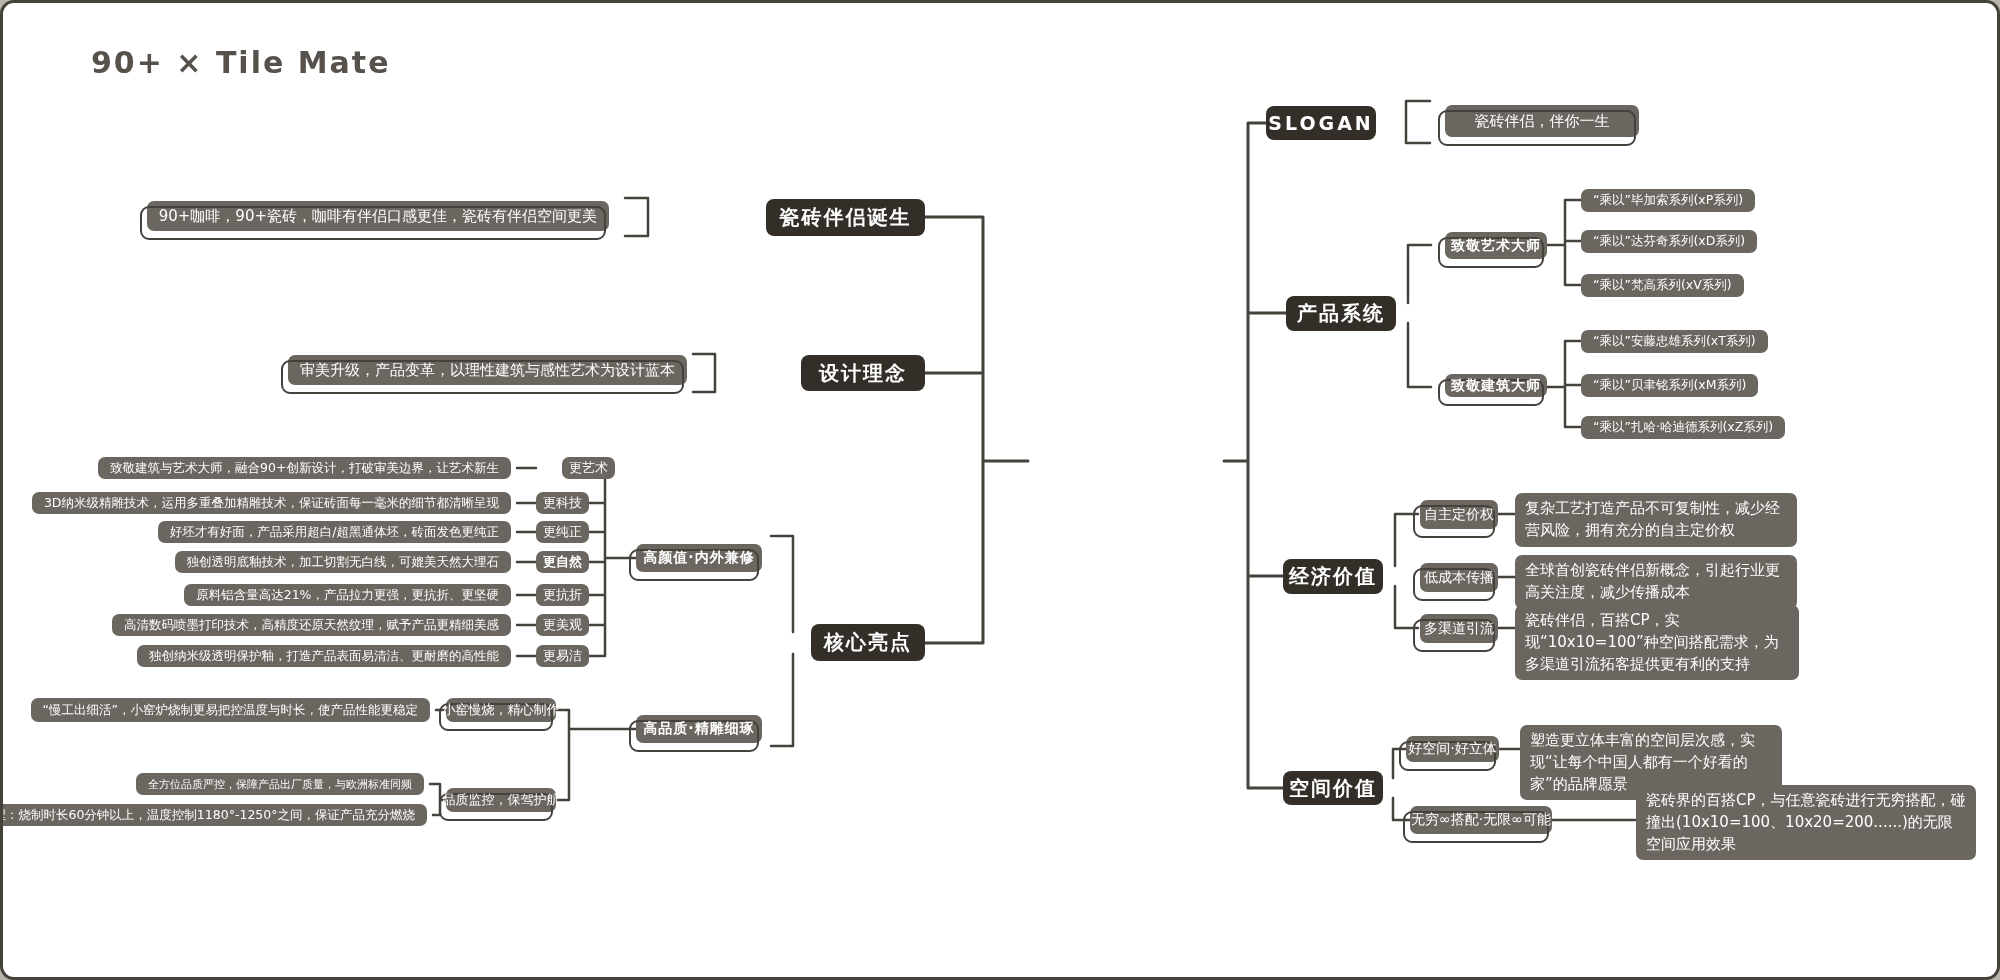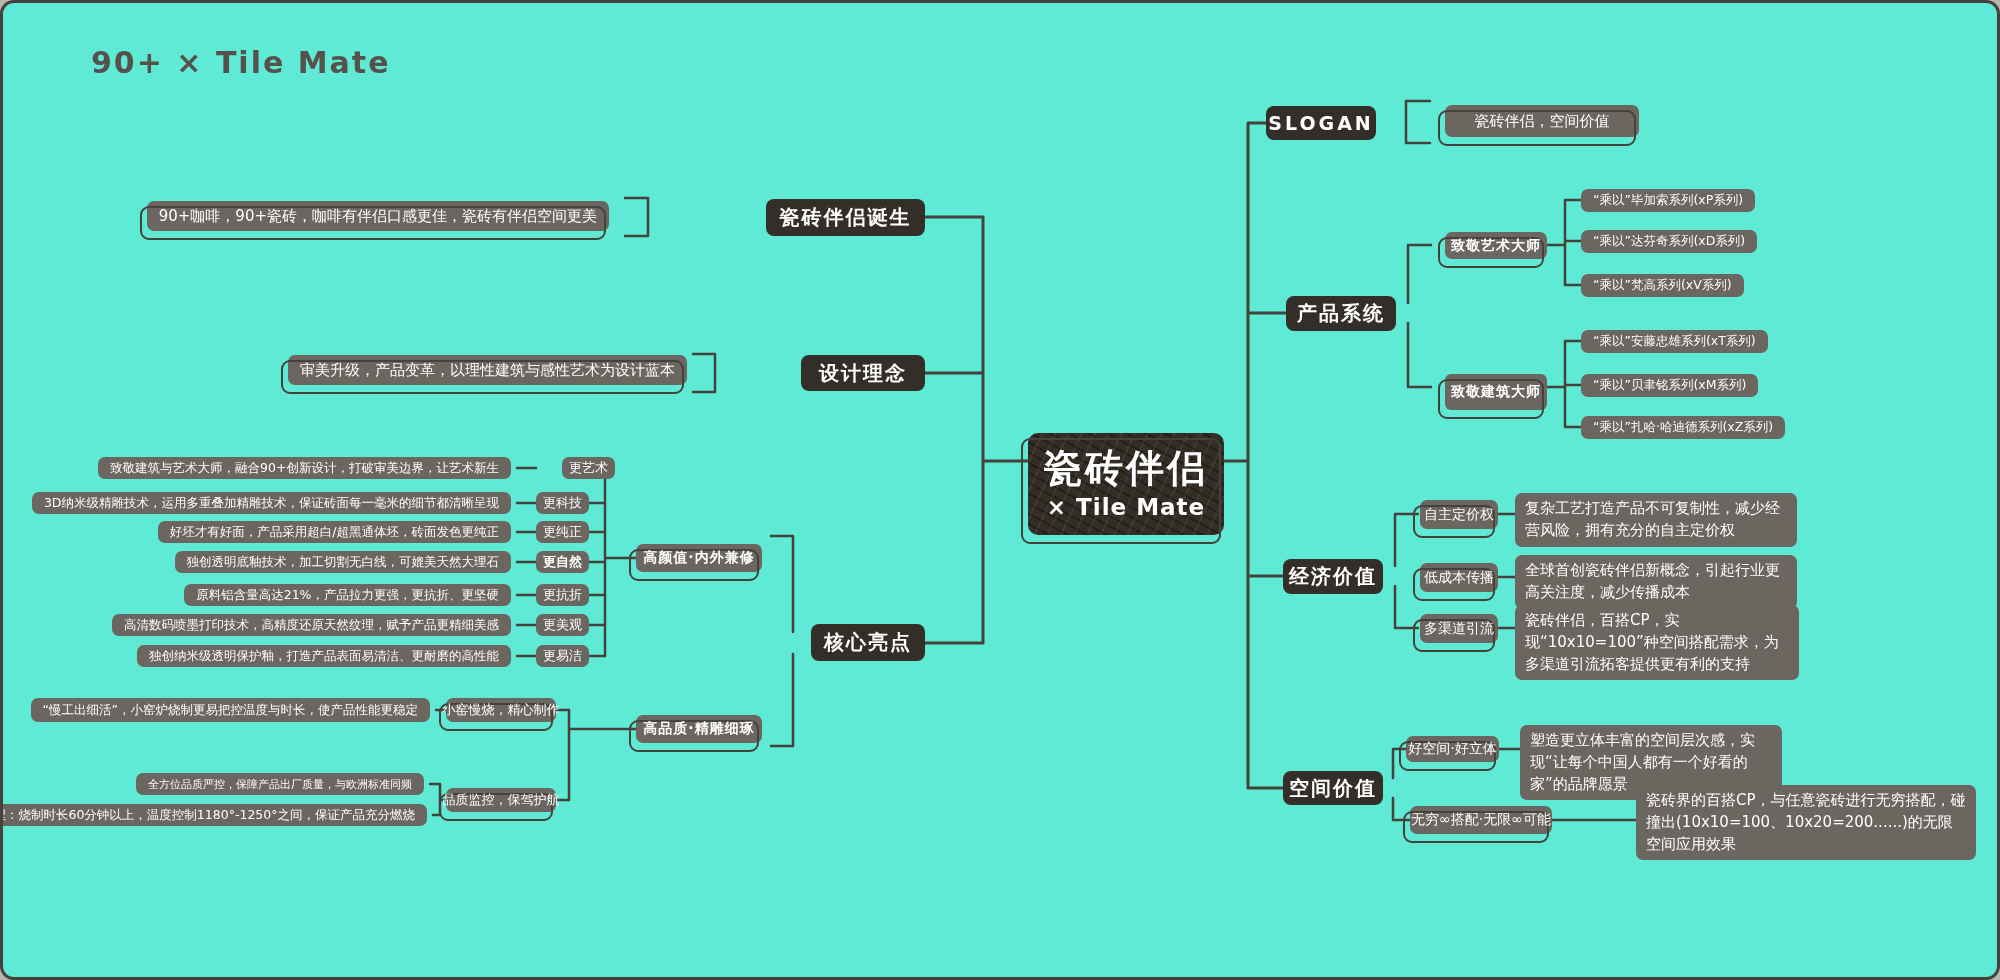--- a/index.html
+++ b/index.html
@@ -1,19 +1,19 @@
 <!DOCTYPE html>
 <html><head>
 <meta charset="utf-8">
 <style>
   html,body{margin:0;padding:0;background:#b9b6ae;}
   .canvas{
     position:relative;
     width:2000px;height:980px;
-    background:#5eead4;
+    background:#ffffff;
     border:3px solid #45413b;
     border-radius:14px;
     box-sizing:border-box;
     overflow:hidden;
     font-family:"DejaVu Sans","Liberation Sans",sans-serif;
   }
   .abs{position:absolute;box-sizing:border-box;}
   svg.links{position:absolute;left:0;top:0;width:2000px;height:980px;pointer-events:none;}
 
   
@@ -81,24 +81,20 @@
       <path stroke-width="2.5" d="M1495 511 H1512 M1495 574 H1512 M1495 625 H1512"></path>
       <path stroke-width="2.5" d="M1412 746 H1390 V775 M1390 795 V817 H1412"></path>
       <path stroke-width="2.5" d="M1496 746 H1517 M1549 817 H1633"></path>
     </g>
   </svg>
 
   <div class="abs" style="left:88px;top:42px;">
     <div class="logo-title">90+ × Tile Mate</div>
   </div>
 
-  <div class="abs center-node echo" style="left:1025px;top:430px;width:196px;height:102px;">
-    <div class="center-title">瓷砖伴侣</div>
-    <div class="center-sub">× Tile Mate</div>
-  </div>
 
   <div class="abs node" style="left:763px;top:196px;width:159px;height:37px;font-size:20px;">瓷砖伴侣诞生</div>
   <div class="abs leaf echo" style="right:1388px;top:198px;height:30px;font-size:15px;">90+咖啡，90+瓷砖，咖啡有伴侣口感更佳，瓷砖有伴侣空间更美</div>
 
   <div class="abs node" style="left:798px;top:352px;width:124px;height:36px;font-size:20px;">设计理念</div>
   <div class="abs leaf echo" style="right:1310px;top:352px;height:30px;font-size:15px;">审美升级，产品变革，以理性建筑与感性艺术为设计蓝本</div>
 
   <div class="abs node" style="left:808px;top:621px;width:114px;height:37px;font-size:20px;">核心亮点</div>
   <div class="abs group echo" style="left:633px;top:541px;width:126px;height:28px;">高颜值·内外兼修</div>
   <div class="abs group echo" style="left:633px;top:712px;width:126px;height:28px;">高品质·精雕细琢</div>
@@ -125,25 +121,25 @@
   <div class="abs tag" style="left:533px;top:642px;width:53px;height:22px;font-size:13px;font-family:Liberation Mono, monospace;">更易洁</div>
 
   <div class="abs leaf" style="right:1567px;top:695px;height:24px;font-size:12.5px;">“慢工出细活”，小窑炉烧制更易把控温度与时长，使产品性能更稳定</div>
   <div class="abs tag echo" style="left:443px;top:695px;width:110px;height:24px;font-size:13px;">小窑慢烧，精心制作</div>
 
   <div class="abs leaf" style="right:1573px;top:770px;height:22px;font-size:11px;">全方位品质严控，保障产品出厂质量，与欧洲标准同频</div>
   <div class="abs leaf" style="right:1570px;top:801px;height:22px;font-size:12.5px;">烧制过程：烧制时长60分钟以上，温度控制1180°-1250°之间，保证产品充分燃烧</div>
   <div class="abs tag echo" style="left:443px;top:785px;width:110px;height:24px;font-size:13px;">品质监控，保驾护航</div>
 
   <div class="abs node" style="left:1263px;top:103px;width:110px;height:34px;font-size:19px;letter-spacing:3px;">SLOGAN</div>
-  <div class="abs leaf echo" style="left:1442px;top:102px;width:194px;height:32px;font-size:15px;">瓷砖伴侣，空间价值</div>
+  <div class="abs leaf echo" style="left:1442px;top:102px;width:194px;height:32px;font-size:15px;">瓷砖伴侣，伴你一生</div>
 
   <div class="abs node" style="left:1283px;top:293px;width:110px;height:35px;font-size:20px;">产品系统</div>
   <div class="abs group echo" style="left:1442px;top:229px;width:102px;height:27px;">致敬艺术大师</div>
-  <div class="abs group echo" style="left:1442px;top:371px;width:102px;height:36px;border-radius:6px;">致敬建筑大师</div>
+  <div class="abs group echo" style="left:1442px;top:371px;width:102px;height:23px;">致敬建筑大师</div>
 
   <div class="abs leaf" style="left:1578px;top:186px;height:23px;font-size:12.5px;">“乘以”毕加索系列(xP系列)</div>
   <div class="abs leaf" style="left:1578px;top:227px;height:23px;font-size:12.5px;">“乘以”达芬奇系列(xD系列)</div>
   <div class="abs leaf" style="left:1578px;top:271px;height:23px;font-size:12.5px;">“乘以”梵高系列(xV系列)</div>
 
   <div class="abs leaf" style="left:1578px;top:327px;height:23px;font-size:12.5px;">“乘以”安藤忠雄系列(xT系列)</div>
   <div class="abs leaf" style="left:1578px;top:371px;height:23px;font-size:12.5px;">“乘以”贝聿铭系列(xM系列)</div>
   <div class="abs leaf" style="left:1578px;top:413px;height:23px;font-size:12.5px;">“乘以”扎哈·哈迪德系列(xZ系列)</div>
 
   <div class="abs node" style="left:1280px;top:556px;width:100px;height:35px;font-size:20px;">经济价值</div>

